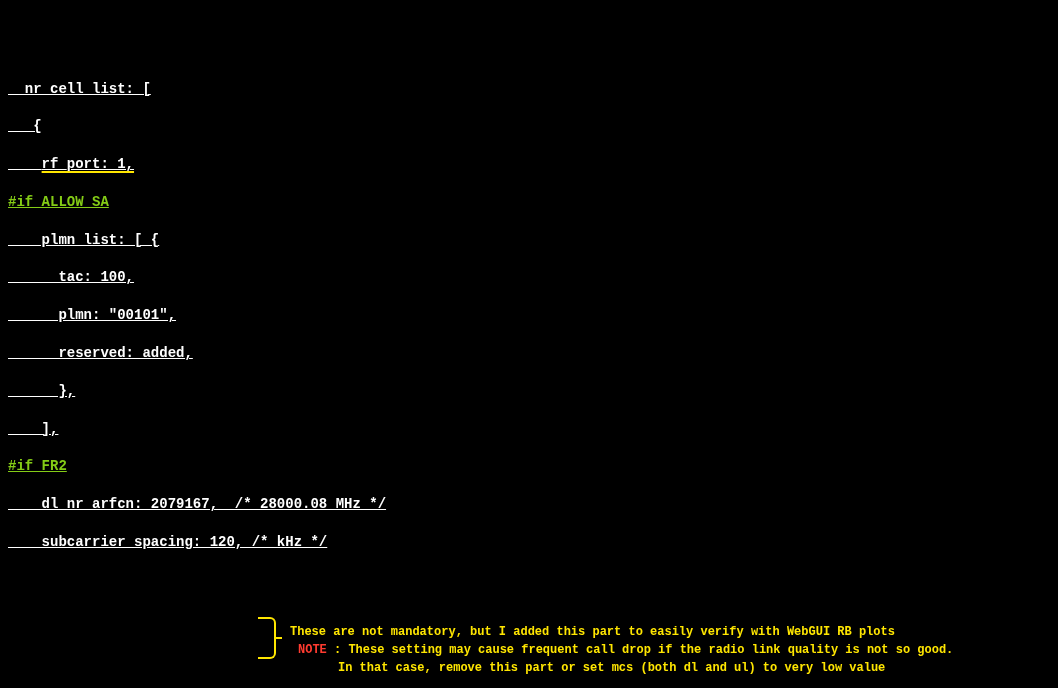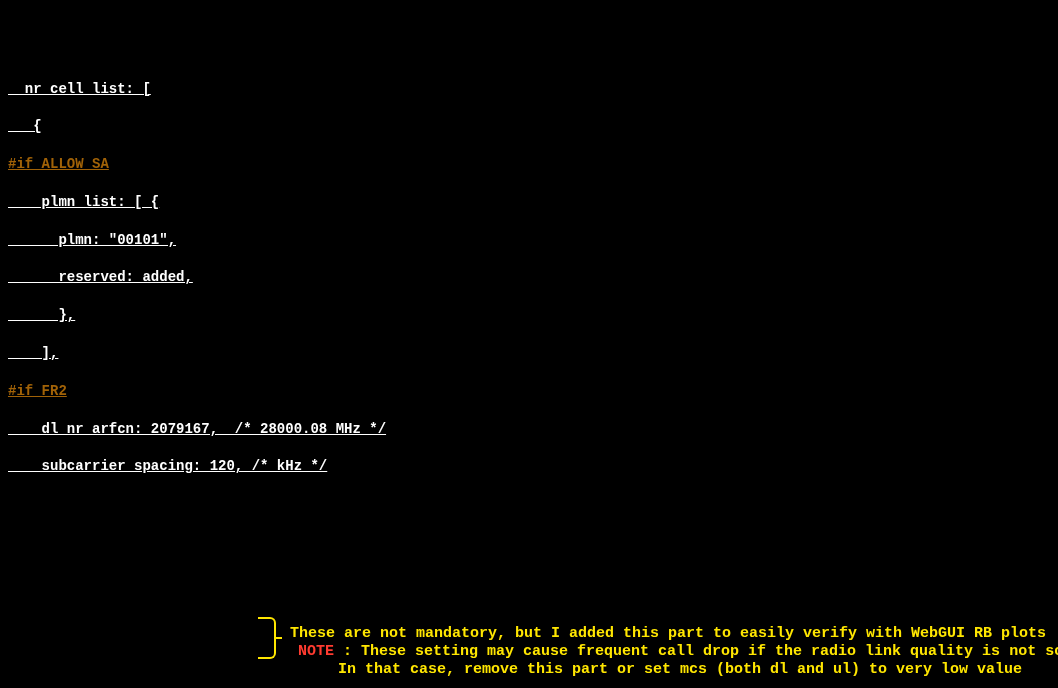--- a/index.html
+++ b/index.html
@@ -14,32 +14,32 @@
     width: 1058px;
     height: 688px;
     overflow: hidden;
   }
   .container {
     padding: 4px 8px;
     white-space: pre;
     position: relative;
   }
   .line { white-space: pre; text-decoration: underline; }
-  .pp { color: #a16207; }
+  .pp { color: #84cc16; }
   .underline {
     text-decoration: underline;
     text-decoration-color: #ffe600;
     text-decoration-thickness: 2px;
     text-underline-offset: 3px;
   }
   .annotation {
     position: absolute;
     color: #ffe600;
     font-weight: bold;
-    font-size: 15px;
+    font-size: 12px;
     white-space: pre;
   }
   .note-red { color: #ff3b30; font-weight: bold; }
   .brace {
     position: absolute;
     width: 16px;
     height: 38px;
     border-right: 2px solid #ffe600;
     border-top: 2px solid #ffe600;
     border-bottom: 2px solid #ffe600;
@@ -58,22 +58,24 @@
   }
 </style>
 </head>
 <body>
 <div class="container">
 
 
 
 <div class="line"><span>  nr_cell_list: [</span></div>
 <div class="line"><span>   {</span></div>
+<div class="line"><span>    </span><span class="underline">rf_port: 1,</span></div>
 <div class="line pp"><span>#if ALLOW_SA</span></div>
 <div class="line"><span>    plmn_list: [ {</span></div>
+<div class="line"><span>      tac: 100,</span></div>
 <div class="line"><span>      plmn: "00101",</span></div>
 <div class="line"><span>      reserved: added,</span></div>
 <div class="line"><span>      },</span></div>
 <div class="line"><span>    ],</span></div>
 <div class="line pp"><span>#if FR2</span></div>
 <div class="line"><span>    dl_nr_arfcn: 2079167,  /* 28000.08 MHz */</span></div>
 <div class="line"><span>    subcarrier_spacing: 120, /* kHz */</span></div>
 
 <div class="line"><span></span></div>
 

